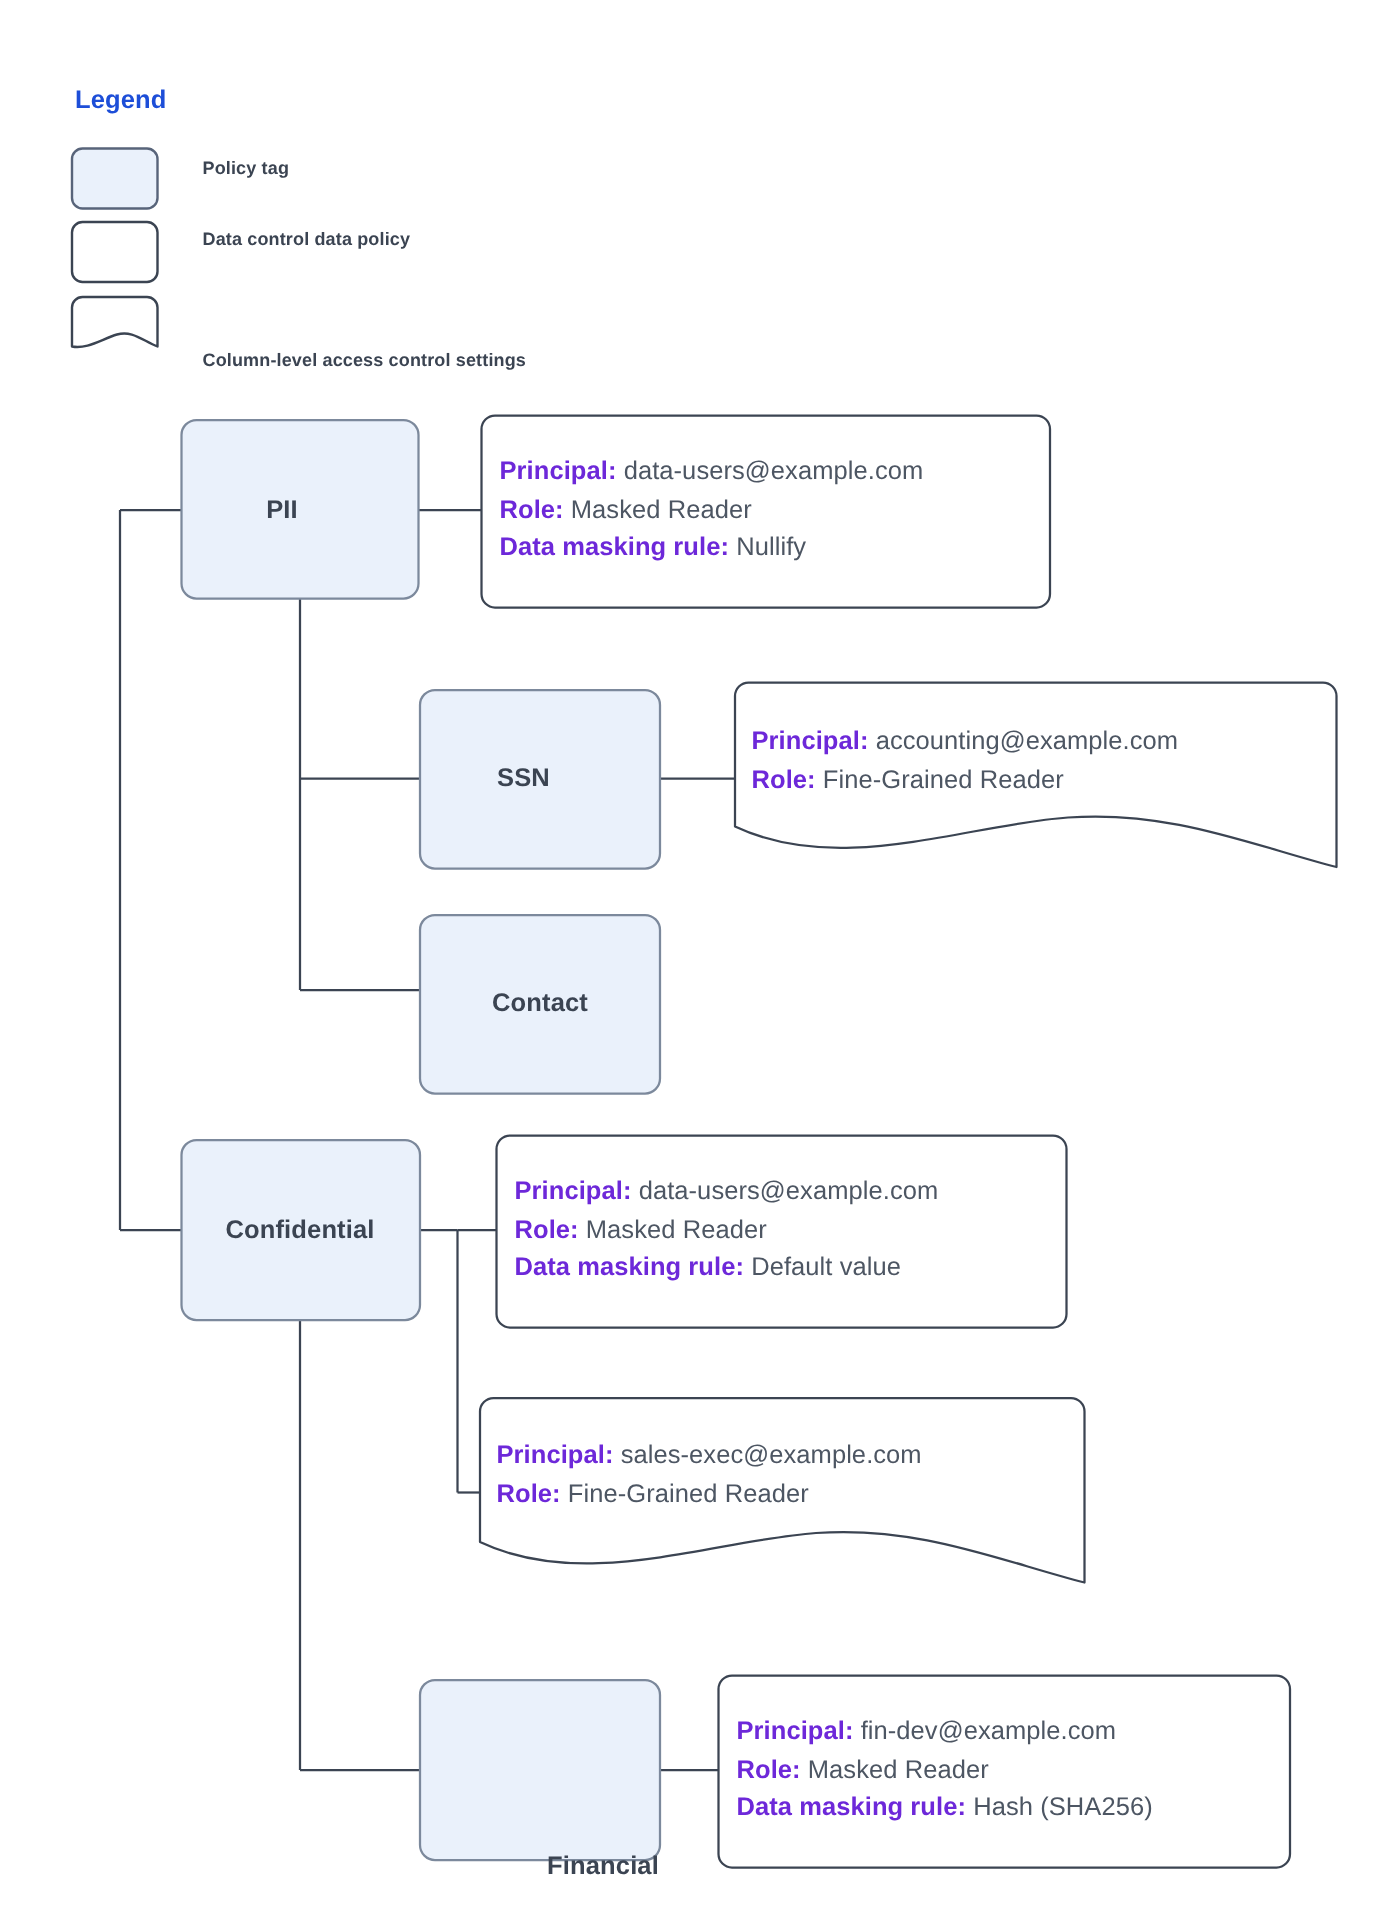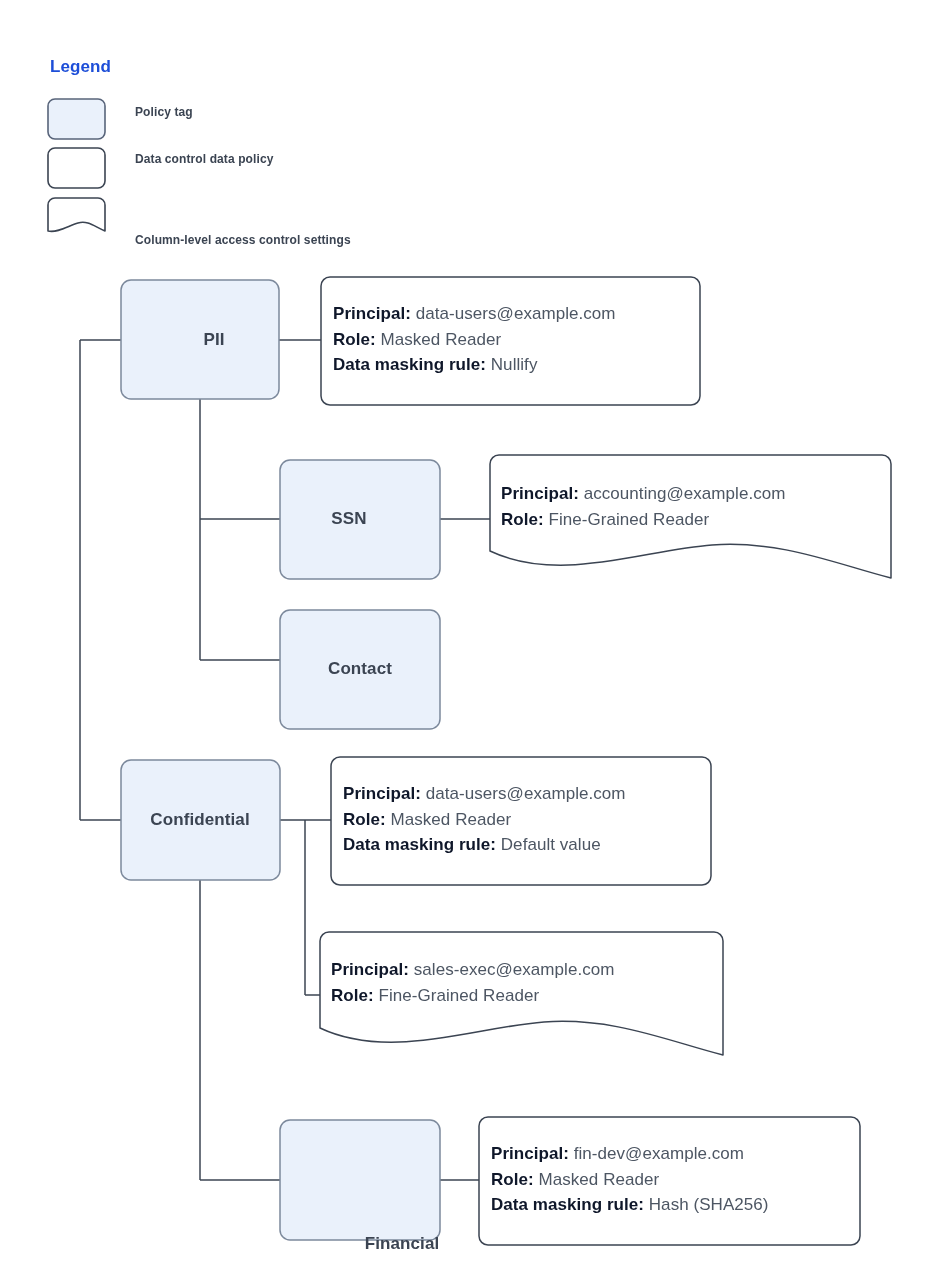--- a/index.html
+++ b/index.html
@@ -73,21 +73,21 @@
   .detail-block {
     position: absolute;
     font-size: 17px;
     line-height: 25.5px;
     color: #454f5e;
     white-space: nowrap;
     letter-spacing: .05px;
   }
   .detail-block .k {
     font-weight: bold;
-    color: #0f172a;
+    color: #6d28d9;
     text-align: right;
   }
   .detail-block .v {
     font-weight: normal;
     color: #4d5663;
   }
   .detail-line { display: block; }
 </style>
 </head>
 <body>
@@ -172,21 +172,21 @@
              C 475 1027, 390 1061, 320 1028
              Z" fill="#ffffff" stroke="#3b4452" stroke-width="1.5" stroke-linejoin="round"></path>
   </svg>
 
   <div class="legend-title">Legend</div>
 
   <div class="legend-label l0">Policy tag</div>
   <div class="legend-label l1">Data control data policy</div>
   <div class="legend-label l2">Column-level access control settings</div>
 
-  <div class="node-label" style="left:214px; top:340px;">PII</div>
+  <div class="node-label" style="left:188px; top:340px;">PII</div>
   <div class="node-label" style="left:349px; top:519px;">SSN</div>
   <div class="node-label" style="left:360px; top:669px;text-align:right;">Contact</div>
   <div class="node-label" style="left:200px; top:820px;">Confidential</div>
   <div class="node-label" style="left:360px; top:1244px;margin-left:42px;">Financial</div>
 
   <div class="detail-block" style="left:333px; top:301px;">
     <span class="detail-line">
       <span class="k">Principal:</span>
       <span class="v">data-users@example.com</span>
     </span>

